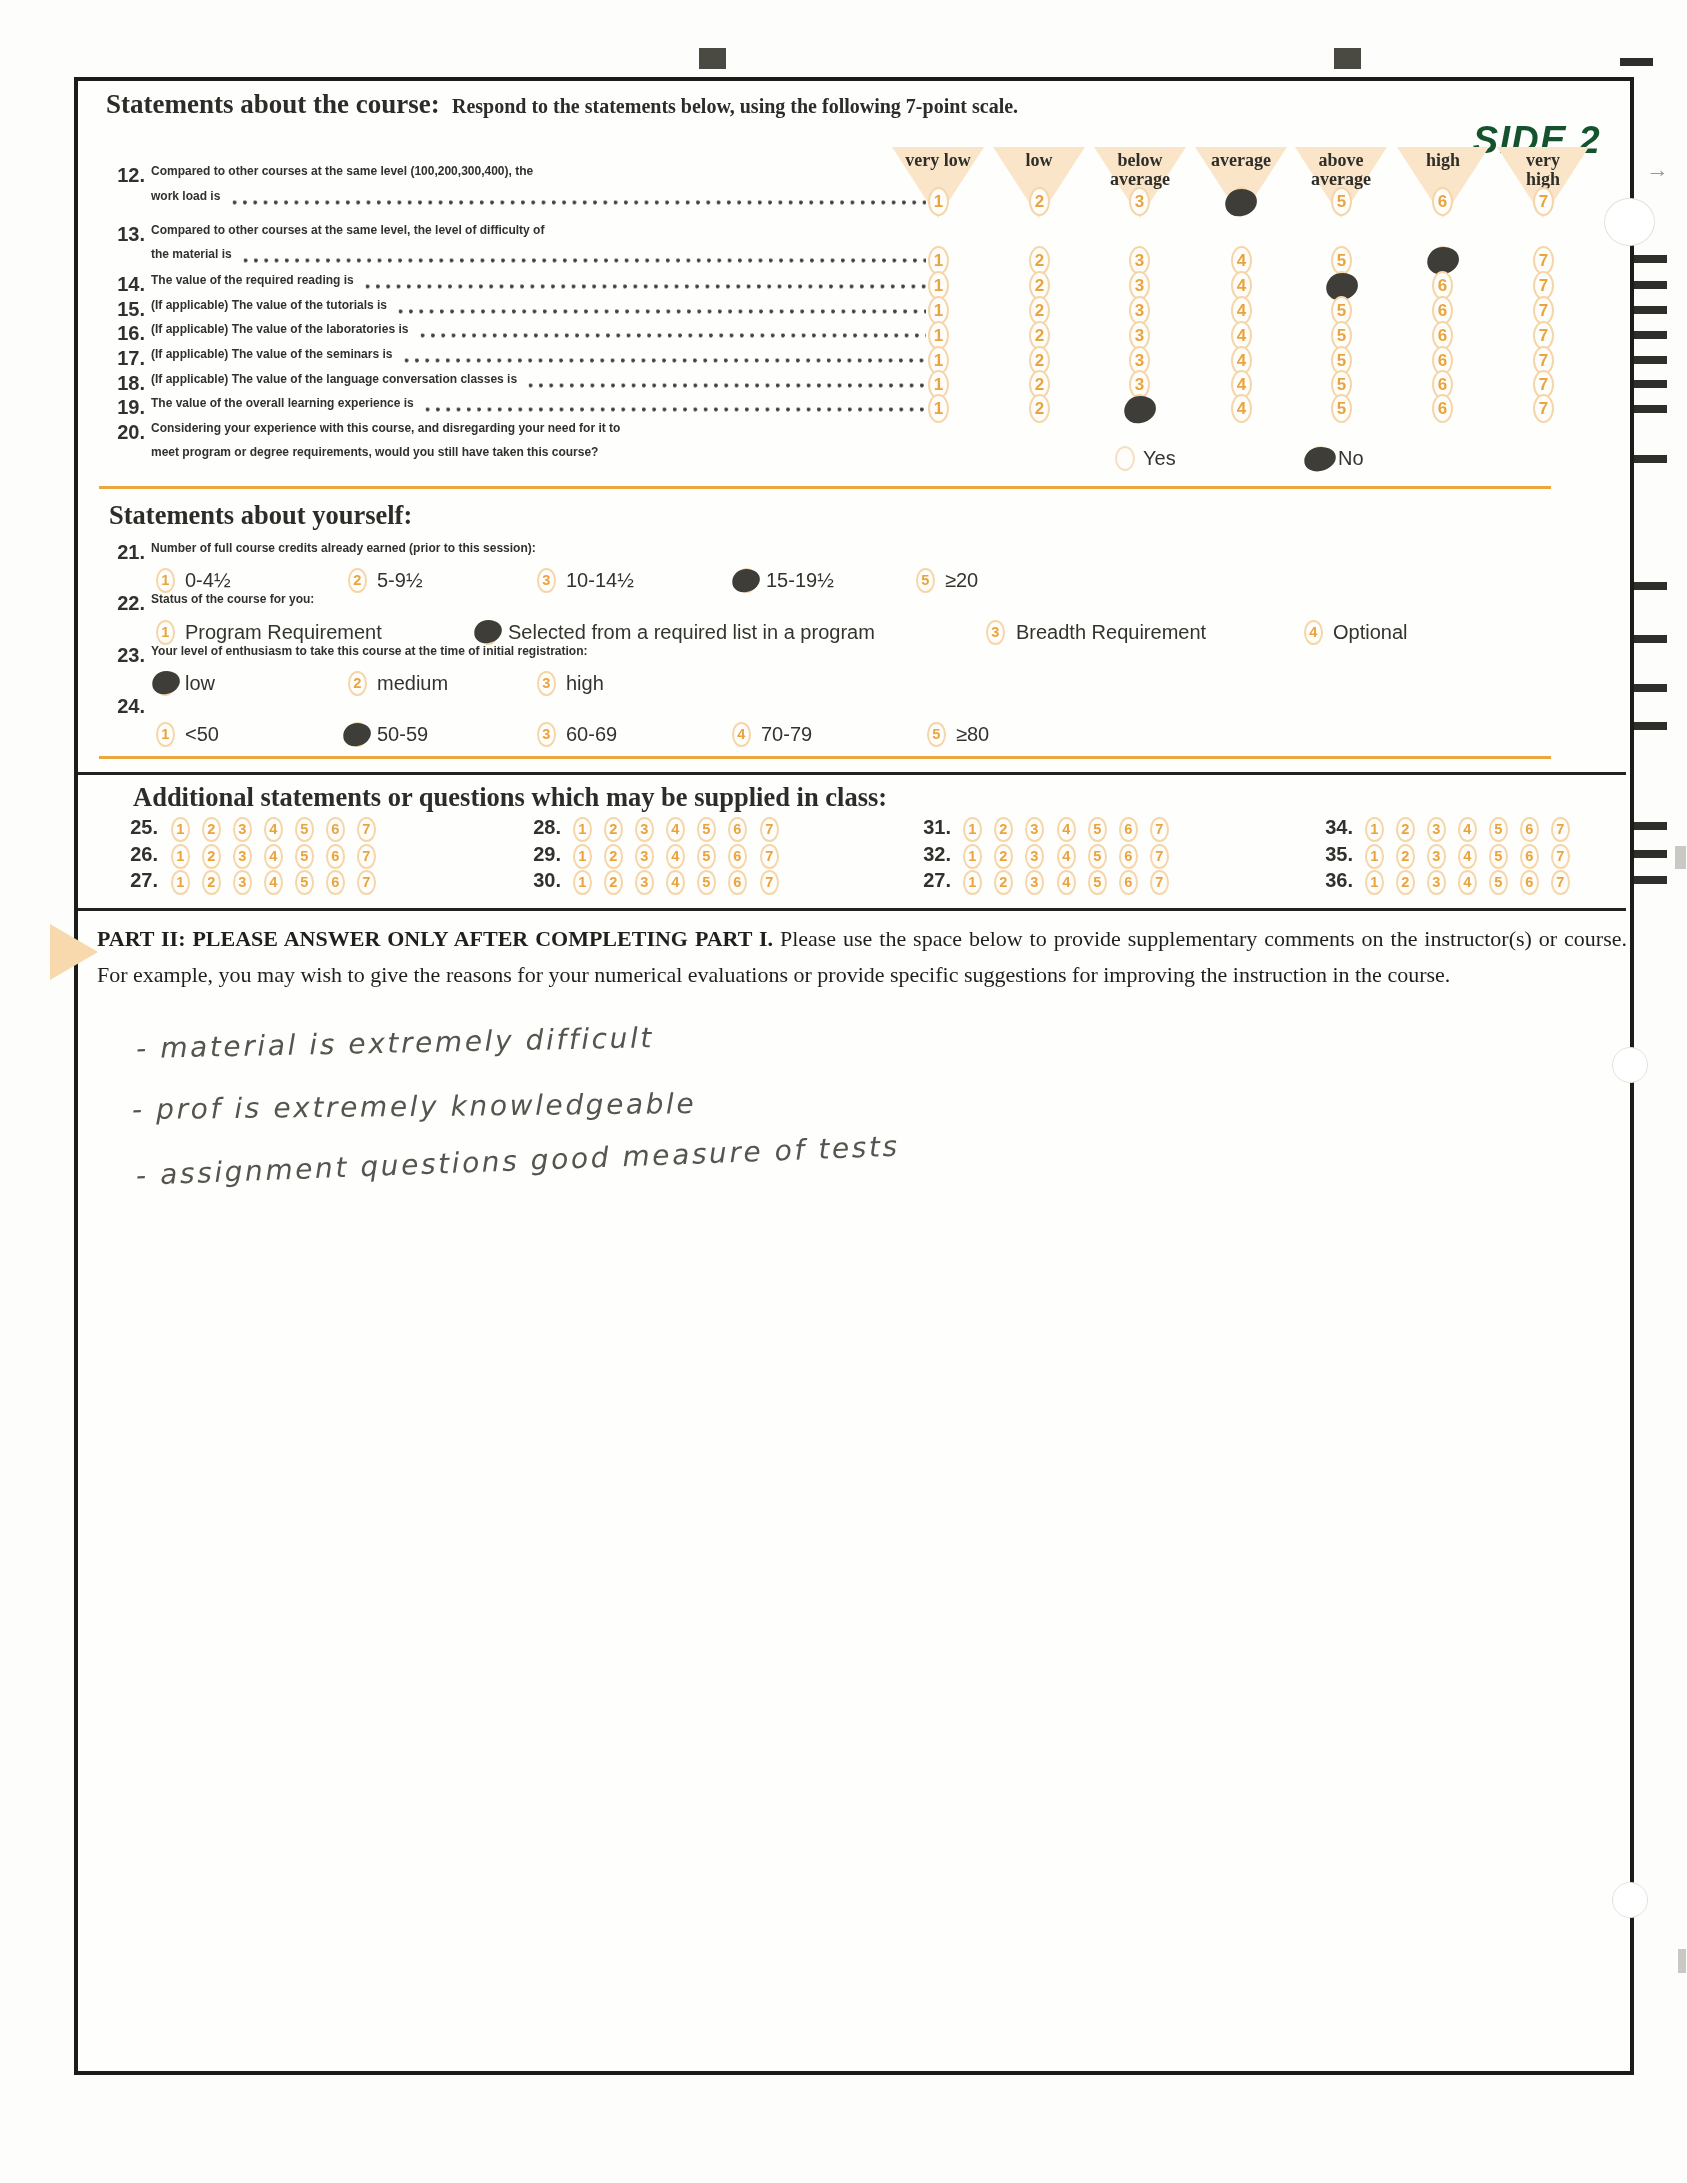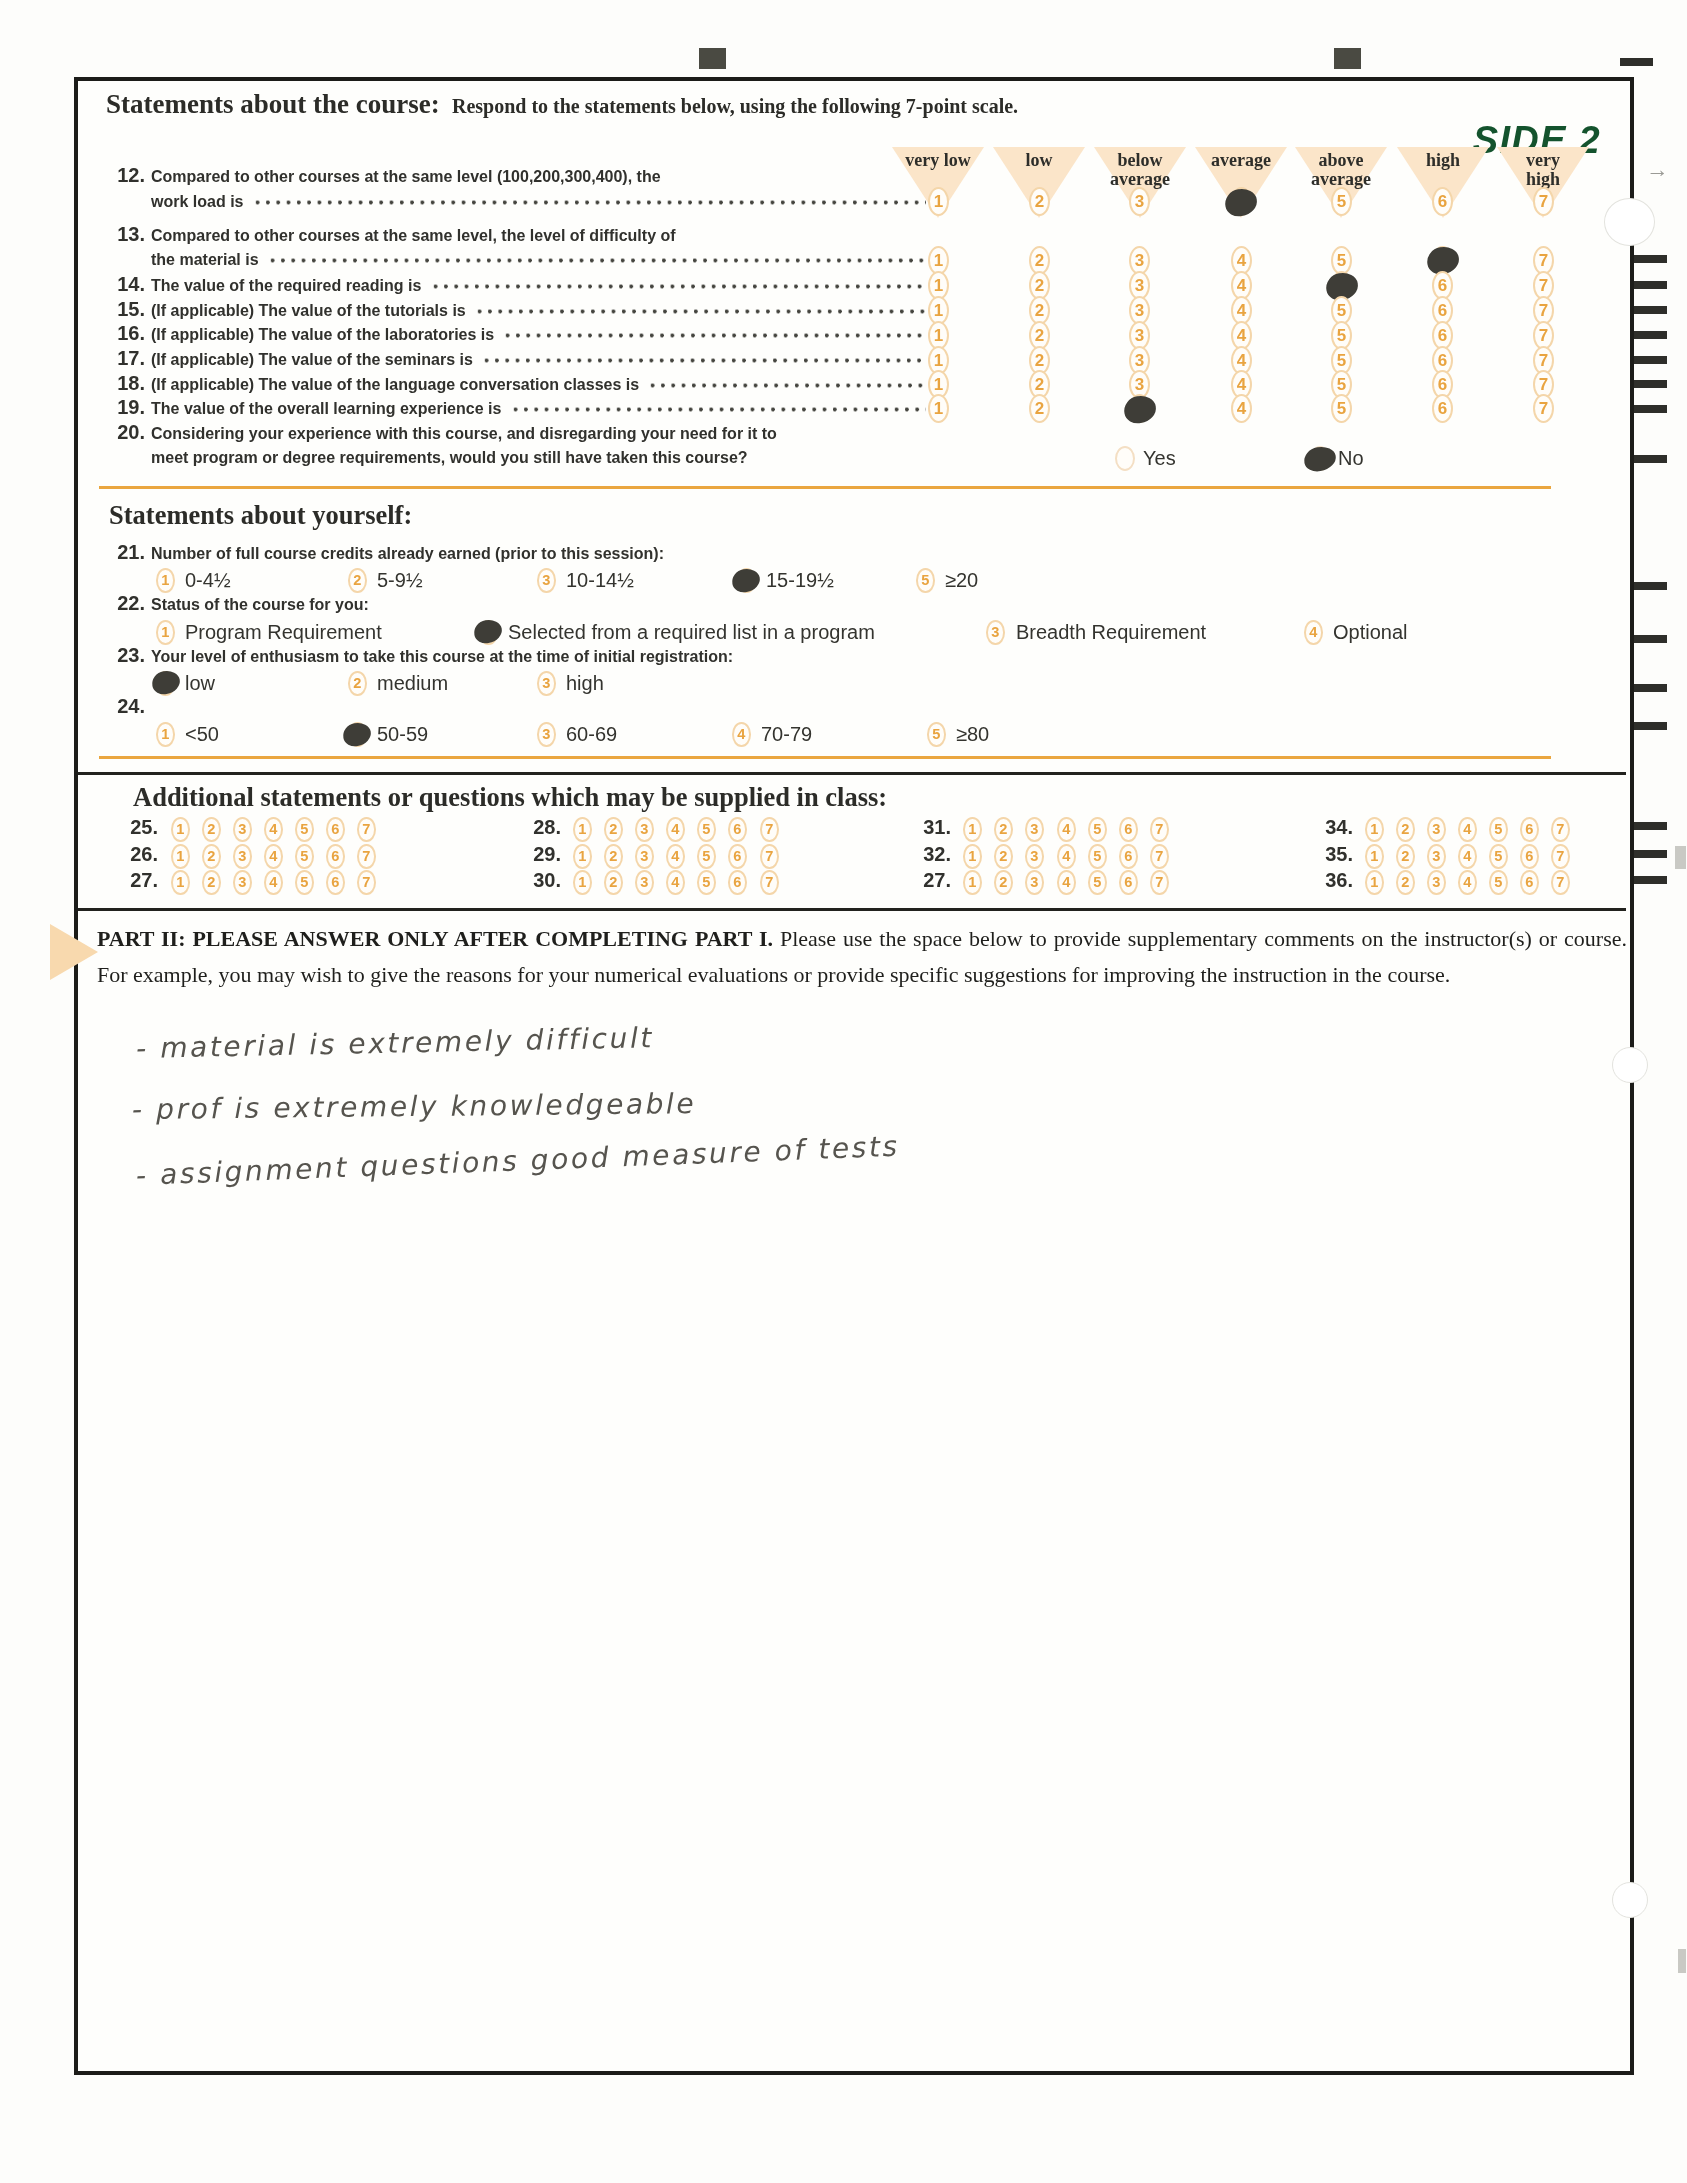--- a/index.html
+++ b/index.html
@@ -23,21 +23,21 @@
   .tri{position:absolute;width:0;height:0;border-left:46px solid transparent;border-right:46px solid transparent;border-top:71px solid #fbe5c9;}
   .tri-label{position:absolute;width:112px;text-align:center;font-family:"Liberation Serif",serif;font-weight:bold;font-size:18px;line-height:18.5px;color:#2e2e2a;}
   
   .bub{position:absolute;box-sizing:border-box;border:2px solid #f4d6aa;border-radius:50%;display:flex;align-items:center;justify-content:center;color:#e9a440;font-weight:bold;background:#fffdf9;}
   .bub.big{width:21px;height:29px;font-size:17px;}
   .bub.small{width:18.5px;height:24.5px;font-size:14.6px;}
   .bub.yn{width:20px;height:25px;border-color:#f4dfc4;}
   .mark{position:absolute;background:#3e3d37;border-radius:48% 52% 55% 45%/55% 48% 52% 45%;transform:rotate(-10deg);}
   
   .qnum{position:absolute;width:37px;text-align:right;font-weight:bold;font-size:20px;color:#31312d;}
-  .qline{position:absolute;display:flex;align-items:center;height:26.5px;font-weight:bold;font-size:16px;color:#31312d;white-space:nowrap;}
+  .qline{position:absolute;display:flex;align-items:flex-start;height:26.5px;font-weight:bold;font-size:12px;color:#31312d;white-space:nowrap;}
   .qline .dots{flex:1;height:26.5px;margin-left:9.3px;background-image:radial-gradient(circle at 4.6px 13.2px,#45453f 1.8px,rgba(0,0,0,0) 2.1px);background-size:10.3px 26.5px;background-repeat:repeat-x;}
   .optlabel{position:absolute;font-size:20px;color:#34342f;white-space:nowrap;height:26.5px;display:flex;align-items:center;}
   .orule{position:absolute;height:3.3px;background:#eaa63f;}
   .bdiv{position:absolute;height:2.6px;background:#22221e;}
   
   .part2{position:absolute;left:97px;top:921px;width:1530px;font-family:"Liberation Serif",serif;font-size:22px;line-height:36px;color:#1f1f1c;text-align:justify;}
   .part2 b{font-weight:bold;}
   .arrow{position:absolute;width:0;height:0;border-top:28px solid transparent;border-bottom:28px solid transparent;border-left:48px solid #f8d9ae;}
   
   .hand{position:absolute;font-family:"DejaVu Sans",sans-serif;font-style:italic;color:#56544e;letter-spacing:2.6px;white-space:nowrap;transform-origin:left center;}

